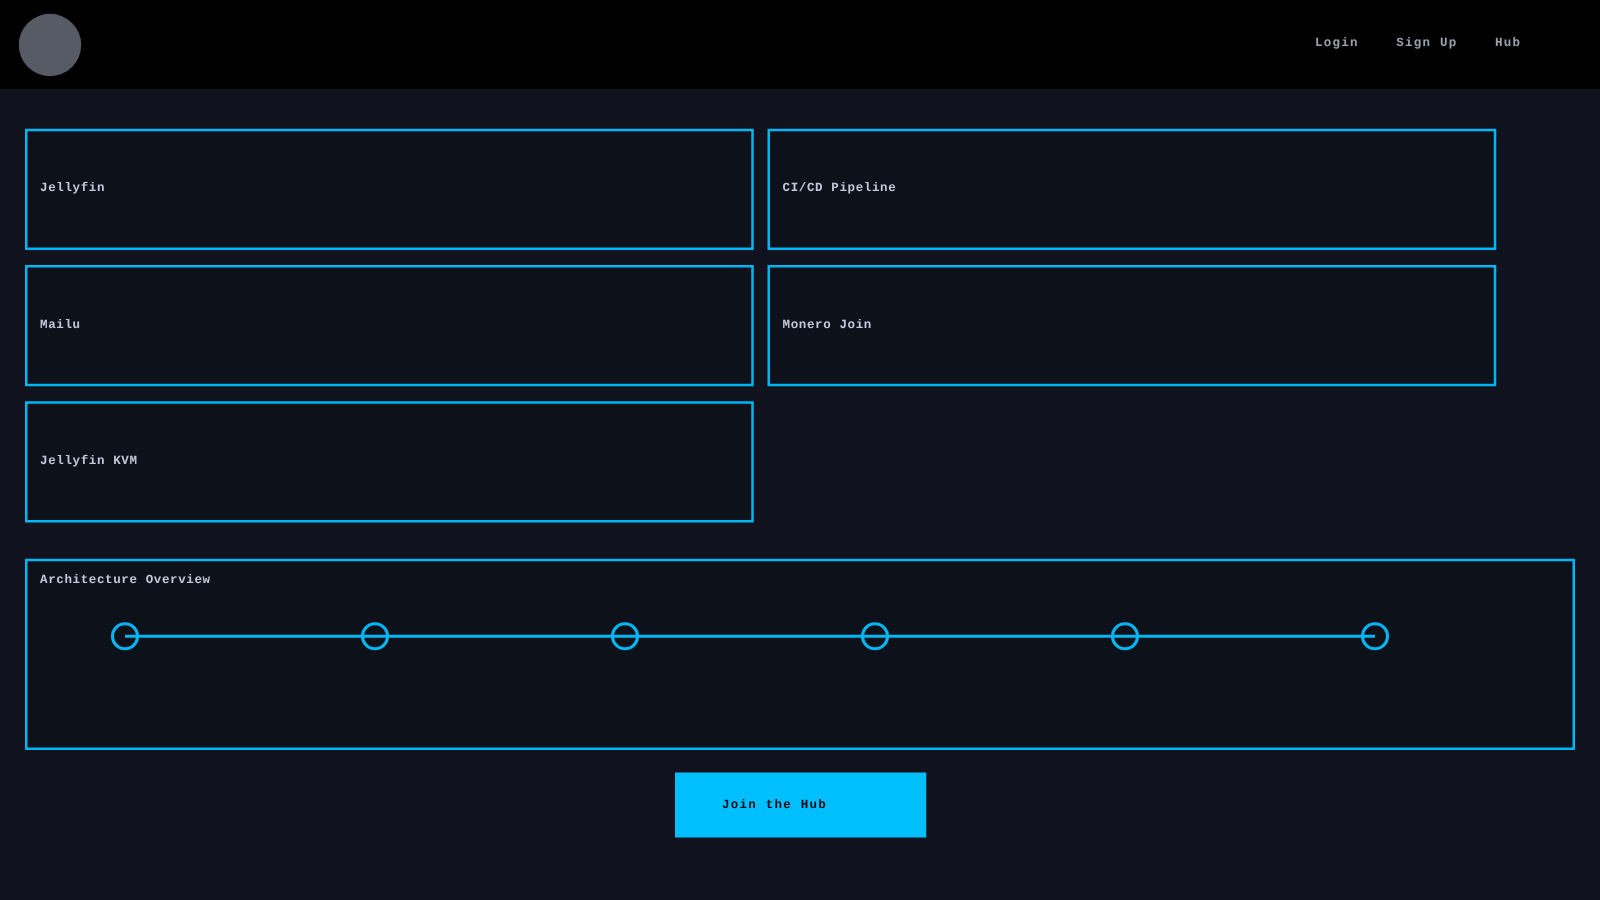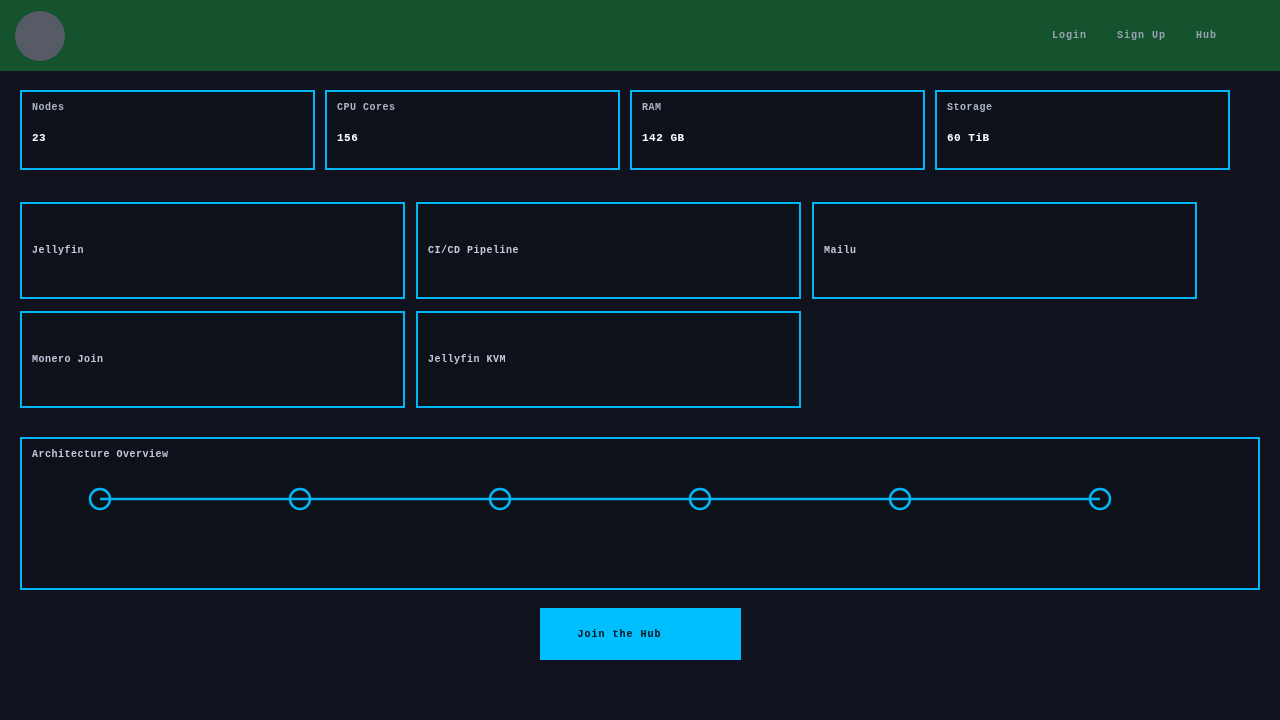--- a/index.html
+++ b/index.html
@@ -6,21 +6,21 @@
   html, body {
     width: 1280px; height: 720px;
     background: #10131d;
     font-family: "Liberation Mono", monospace;
     overflow: hidden;
   }
 
   
   .topbar {
     height: 71px;
-    background: #14532d;
+    background: #000000;
     display: flex;
     align-items: center;
     justify-content: space-between;
     padding: 0 63px 0 15px;
   }
   .avatar {
     width: 50px; height: 50px;
     border-radius: 50%;
     background: #565b66;
     cursor: pointer;
@@ -62,21 +62,21 @@
     font-size: 11px;
     font-weight: bold;
     letter-spacing: 0.5px;
   }
 
   
   .services {
     margin: 32px 0 0 20px;
     width: 1177px;
     display: grid;
-    grid-template-columns: repeat(3, 1fr);
+    grid-template-columns: repeat(2, 1fr);
     gap: 12px 11px;
   }
   .service-card {
     height: 97px;
     display: flex;
     align-items: center;
     padding: 0 10px;
     cursor: pointer;
   }
   .service-title {
@@ -127,38 +127,20 @@
   <div class="avatar"></div>
   <nav class="topnav">
     <a>Login</a>
     <a>Sign Up</a>
     <a>Hub</a>
   </nav>
 </header>
 
 <main>
 
-  <section class="stats">
-    <div class="card stat-card">
-      <div class="stat-label">Nodes</div>
-      <div class="stat-value">23</div>
-    </div>
-    <div class="card stat-card">
-      <div class="stat-label">CPU Cores</div>
-      <div class="stat-value">156</div>
-    </div>
-    <div class="card stat-card">
-      <div class="stat-label">RAM</div>
-      <div class="stat-value">142 GB</div>
-    </div>
-    <div class="card stat-card">
-      <div class="stat-label">Storage</div>
-      <div class="stat-value">60 TiB</div>
-    </div>
-  </section>
 
   <section class="services">
     <div class="card service-card">
       <div class="service-title">Jellyfin</div>
     </div>
     <div class="card service-card">
       <div class="service-title">CI/CD Pipeline</div>
     </div>
     <div class="card service-card">
       <div class="service-title">Mailu</div>

